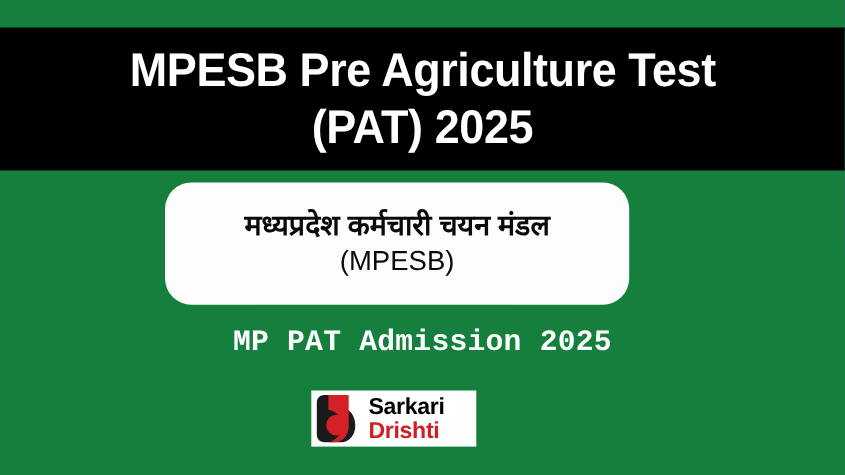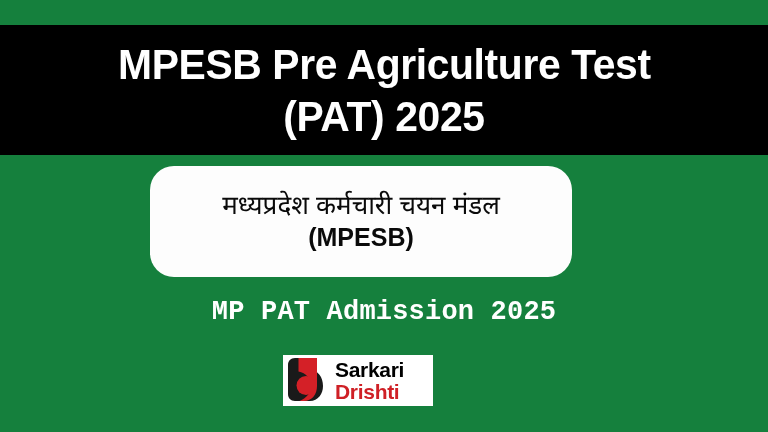--- a/index.html
+++ b/index.html
@@ -60,30 +60,30 @@
     border-radius: 24px;
     display: flex;
     flex-direction: column;
     align-items: center;
     justify-content: center;
     box-sizing: border-box;
   }
   .hindi-line {
     color: #0a0a0a;
     font-family: "Liberation Sans", "DejaVu Sans", sans-serif;
-    font-weight: normal;
+    font-weight: bold;
     font-size: 26px;
     line-height: 1.15;
     white-space: nowrap;
     text-align: center;
   }
   .hindi-sub {
     color: #0a0a0a;
     font-family: "Liberation Sans", sans-serif;
-    font-weight: bold;
+    font-weight: normal;
     font-size: 25px;
     line-height: 1.2;
     margin-top: 2px;
     text-align: center;
   }
 
   
   .subtitle {
     position: absolute;
     left: 0;
@@ -100,20 +100,21 @@
 
   
   .logo {
     position: absolute;
     left: 283px;
     top: 355px;
     width: 150px;
     height: 51px;
     background: #ffffff;
     display: flex;
+    align-items: center;
     box-sizing: border-box;
     padding: 2px 3px 2px 4px;
   }
   .logo-mark {
     width: 46px;
     height: 45px;
     flex: 0 0 46px;
     position: relative;
   }
   .logo-mark svg {

